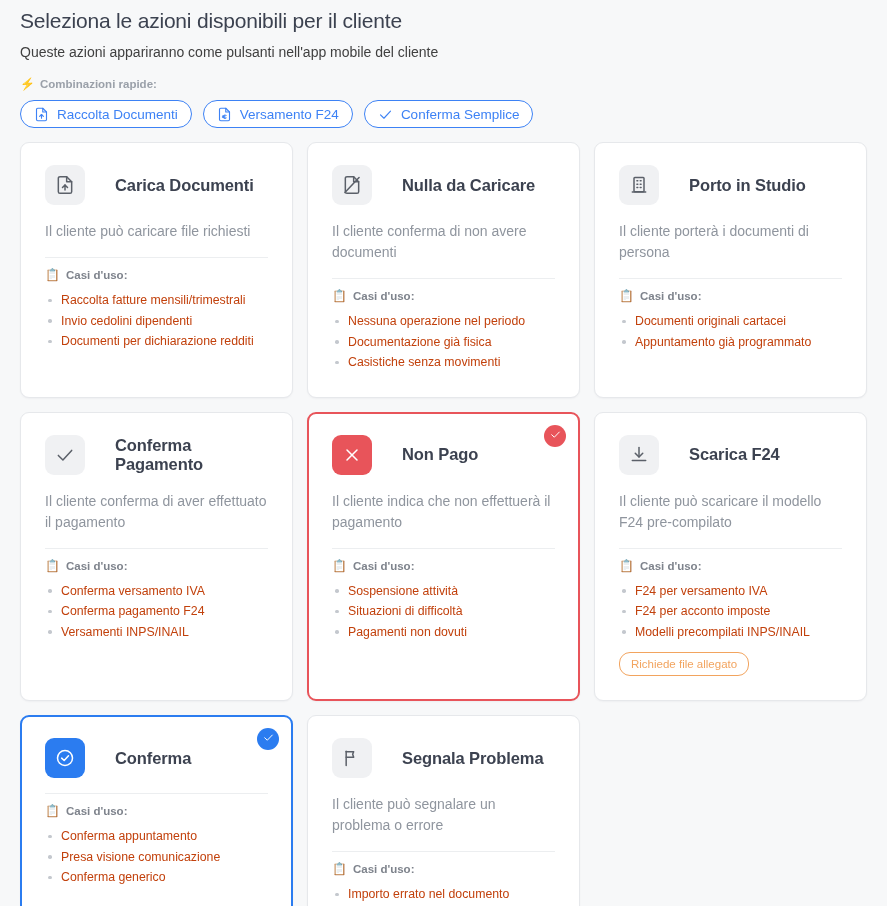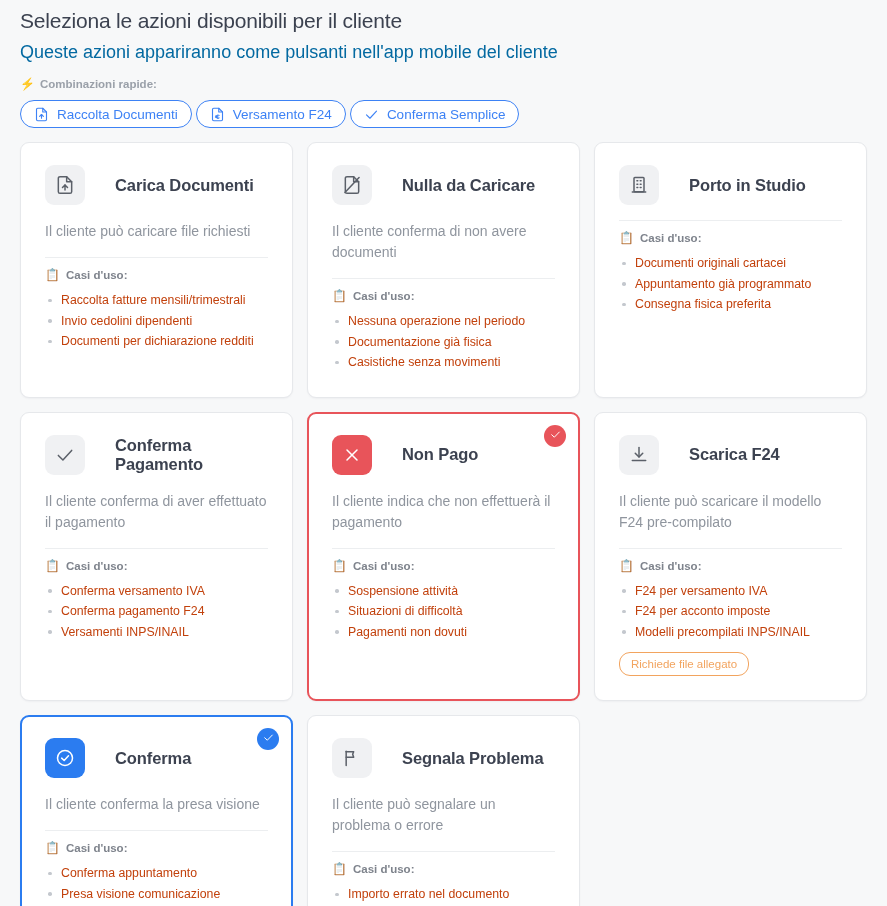--- a/index.html
+++ b/index.html
@@ -15,36 +15,36 @@
   
   .page-title {
     font-size: 21px;
     font-weight: 400;
     color: #3c4250;
     letter-spacing: -0.2px;
     padding-top: 6px;
     line-height: 30px;
   }
   .page-subtitle {
-    font-size: 18px;
-    color: #0369a1;
+    font-size: 14px;
+    color: #404040;
     margin-top: 6px;
     line-height: 20px;
   }
   .combos-label {
     display: flex;
     align-items: center;
     gap: 5px;
     margin-top: 16px;
     font-size: 11.5px;
     font-weight: bold;
     color: #9aa0a9;
   }
   .bolt { font-size: 12px; color: #f6c344; line-height: 1; }
-  .chips { display: flex; gap: 4px; margin-top: 10px; }
+  .chips { display: flex; gap: 11px; margin-top: 10px; }
   .chip {
     display: inline-flex;
     align-items: center;
     gap: 8px;
     height: 28px;
     padding: 0 13px;
     border: 1px solid #3d82f5;
     border-radius: 14px;
     background: #ffffff;
     color: #3d82f5;
@@ -250,29 +250,29 @@
               <line x1="9.5" y1="7" x2="10.5" y2="7"></line>
               <line x1="13.5" y1="7" x2="14.5" y2="7"></line>
               <line x1="9.5" y1="11" x2="10.5" y2="11"></line>
               <line x1="13.5" y1="11" x2="14.5" y2="11"></line>
               <line x1="9.5" y1="15" x2="10.5" y2="15"></line>
               <line x1="13.5" y1="15" x2="14.5" y2="15"></line>
             </svg>
           </div>
           <div class="card-title">Porto in Studio</div>
         </div>
+        <div class="card-desc">Il cliente porterà i documenti di persona</div>
         <div class="divider"></div>
         <div class="use-head">
           <span class="clip">📋</span>
           <span>Casi d'uso:</span>
         </div>
         <ul class="uses">
           <li>Documenti originali cartacei</li>
           <li>Appuntamento già programmato</li>
-          <li>Consegna fisica preferita</li>
         </ul>
       </div>
       <div class="card r2">
         <div class="card-head">
           <div class="tile">
             <svg width="20" height="20" viewBox="0 0 24 24" fill="none" stroke="currentColor" stroke-width="1.8" stroke-linecap="round" stroke-linejoin="round">
               <polyline points="4 12.5 9.5 18 20 6.5"></polyline>
             </svg>
           </div>
           <div class="card-title">Conferma Pagamento</div>
@@ -341,21 +341,20 @@
         </div>
         <div class="card-head">
           <div class="tile blue">
             <svg width="20" height="20" viewBox="0 0 24 24" fill="none" stroke="currentColor" stroke-width="1.8" stroke-linecap="round" stroke-linejoin="round">
               <circle cx="12" cy="12" r="9"></circle>
               <polyline points="8 12.2 11 15 16.2 9.3"></polyline>
             </svg>
           </div>
           <div class="card-title">Conferma</div>
         </div>
-        <div class="card-desc">Il cliente conferma la presa visione</div>
         <div class="divider"></div>
         <div class="use-head">
           <span class="clip">📋</span>
           <span>Casi d'uso:</span>
         </div>
         <ul class="uses">
           <li>Conferma appuntamento</li>
           <li>Presa visione comunicazione</li>
           <li>Conferma generico</li>
         </ul>

